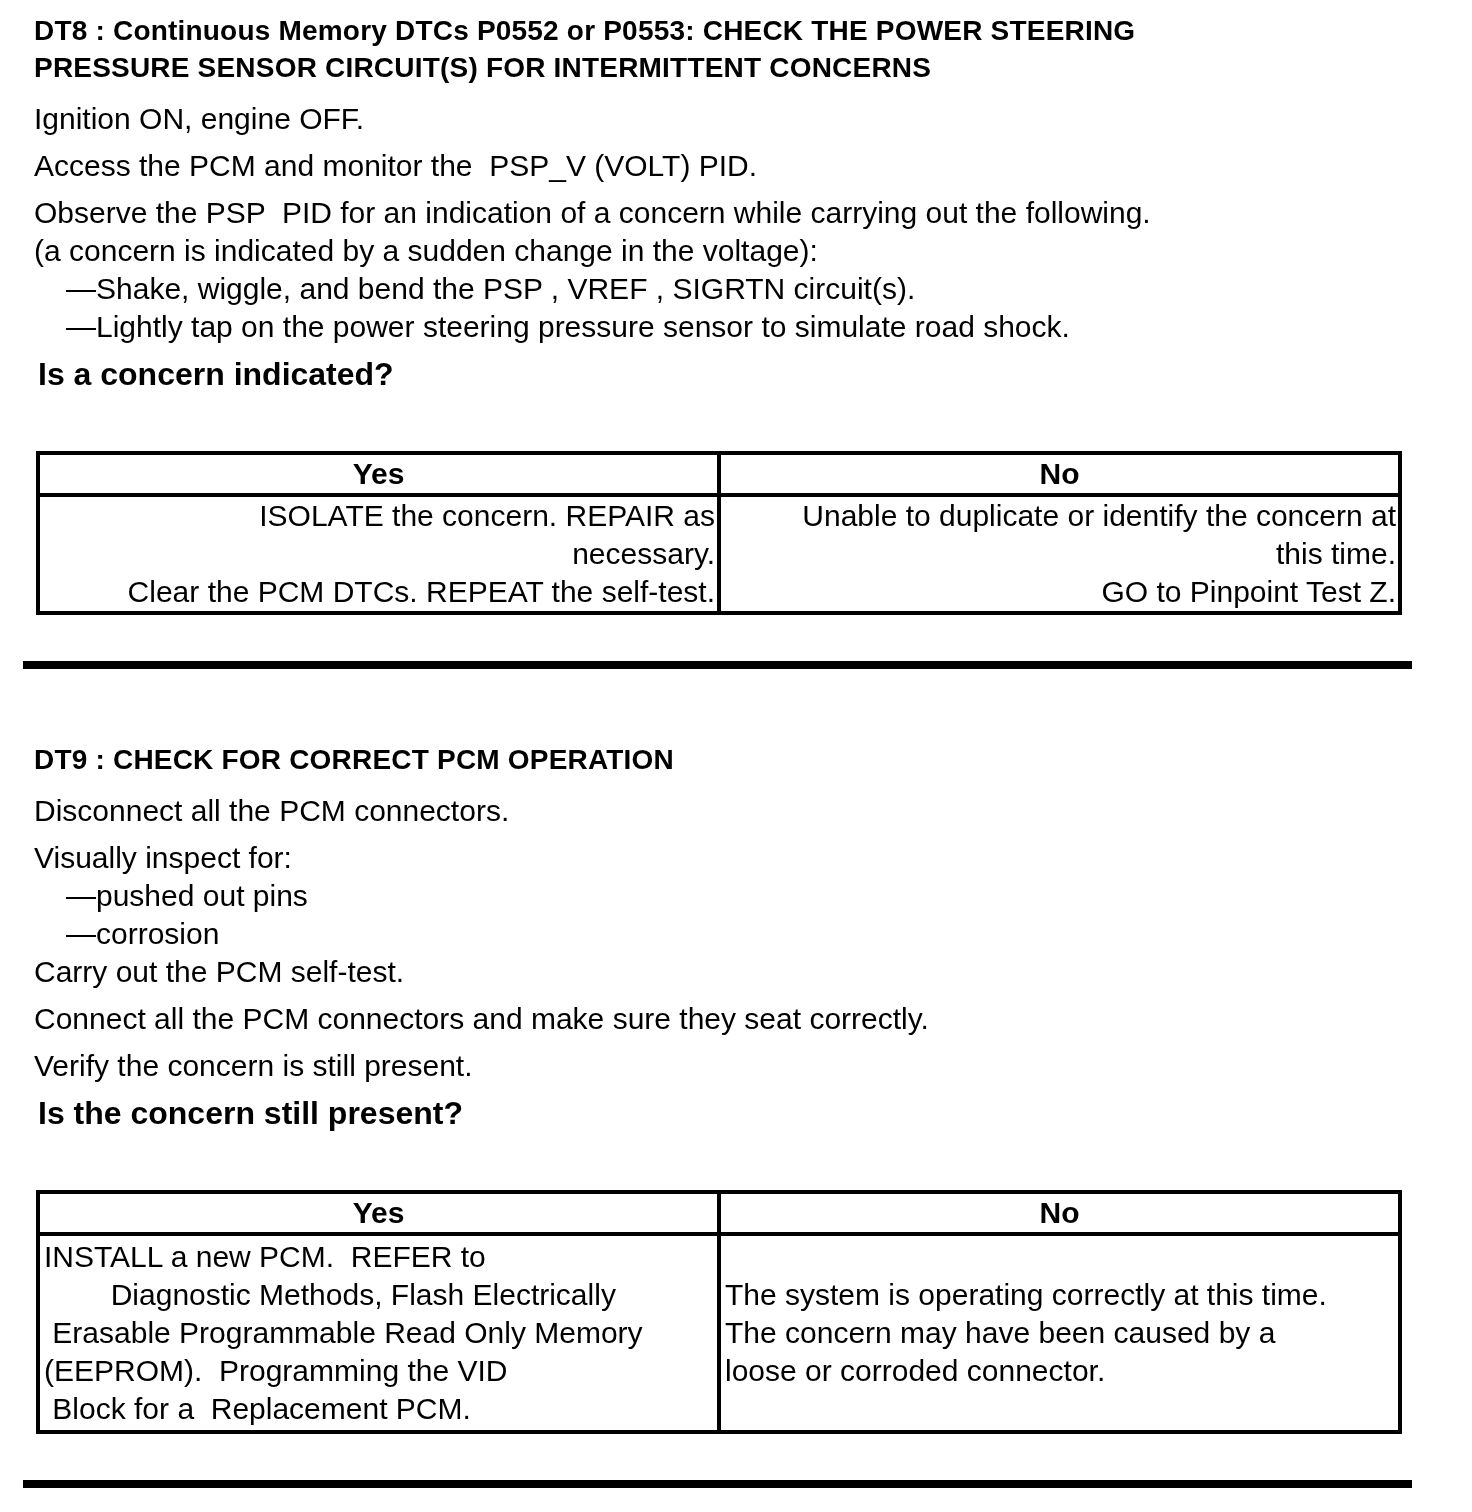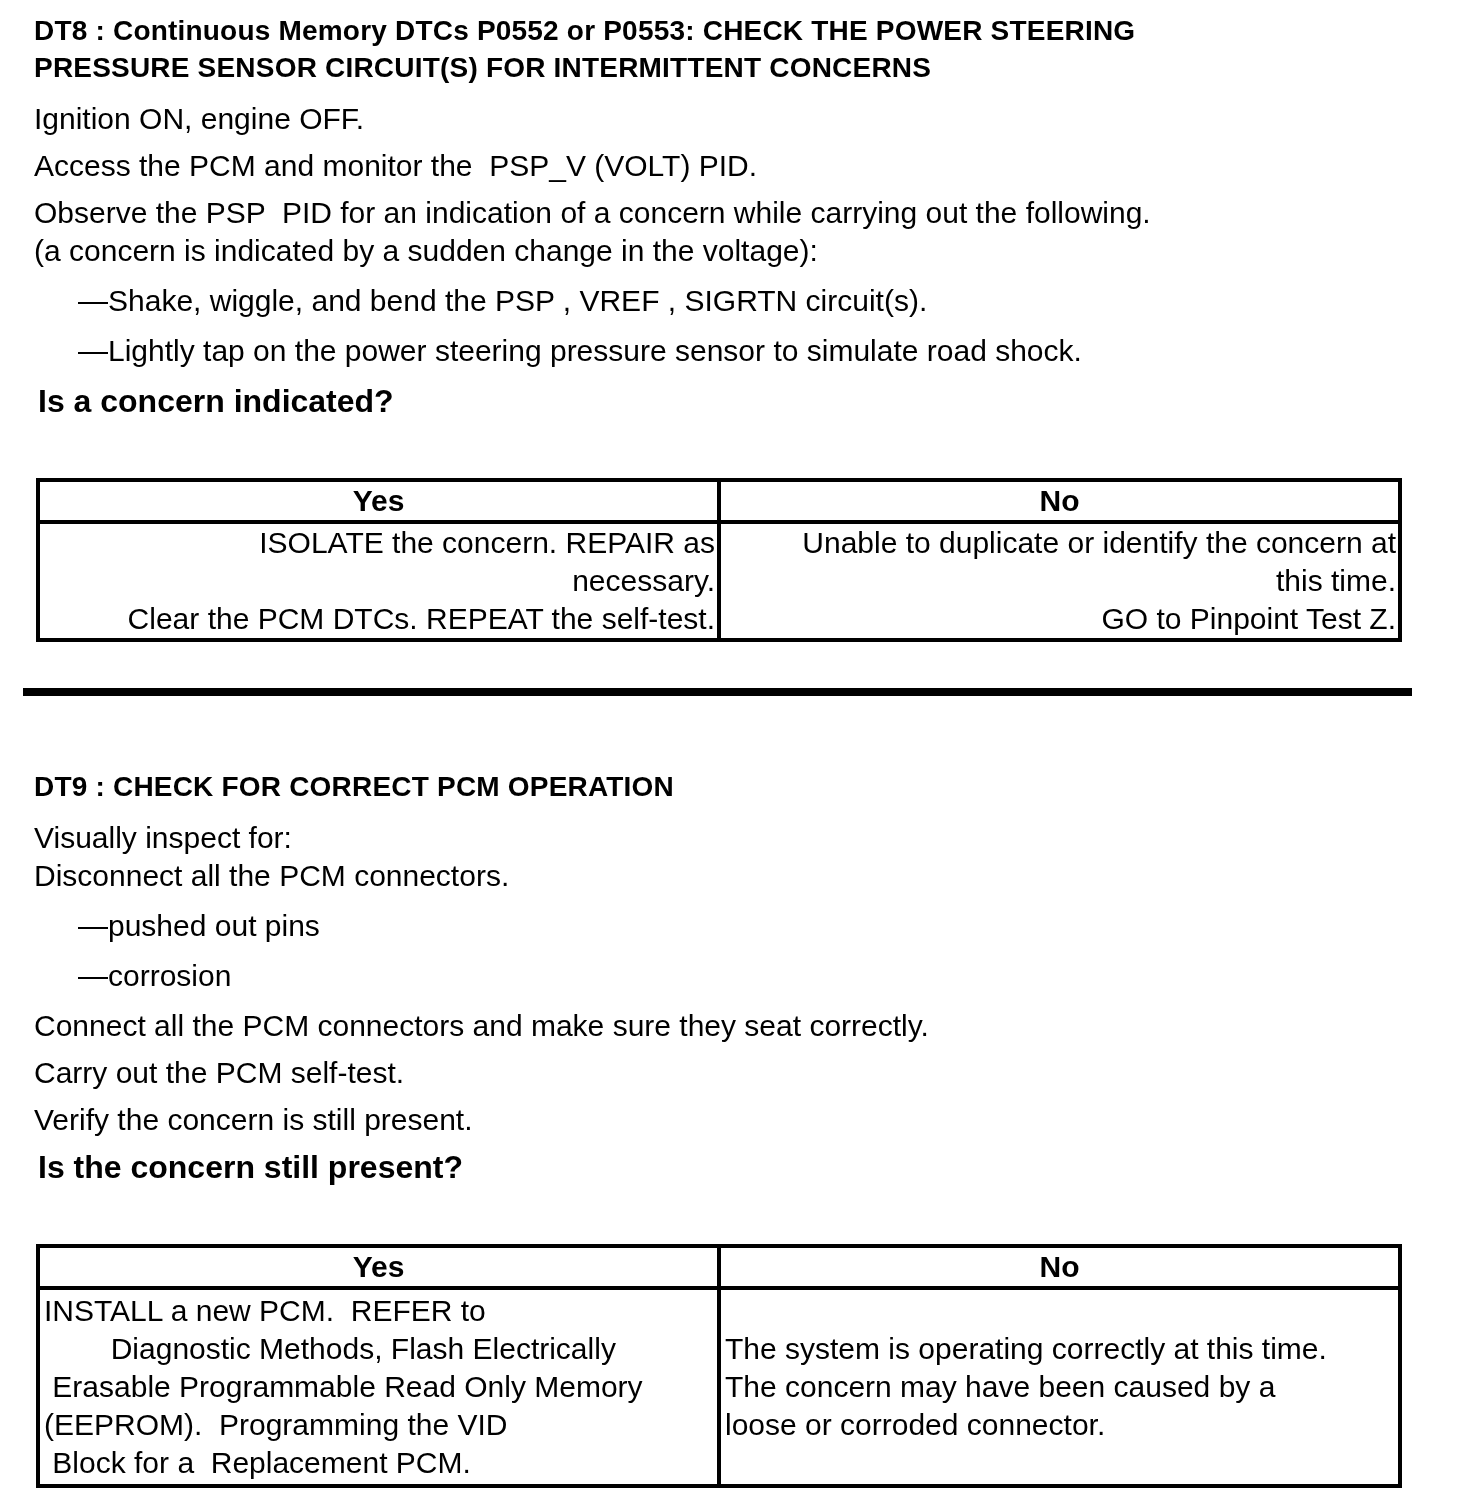--- a/index.html
+++ b/index.html
@@ -30,21 +30,21 @@
   .body-para {
     font-size: 30px;
     line-height: 38px;
     margin: 0 0 9px 0;
     white-space: pre-wrap;
   }
   .tight { margin-bottom: 0; }
   .dash-item {
     font-size: 30px;
     line-height: 38px;
-    margin: 12px;
+    margin: 0;
     padding-left: 32px;
     white-space: pre-wrap;
   }
   .question {
     font-size: 32px;
     font-weight: bold;
     line-height: 38px;
     margin: 9px 0 58px 4px;
   }
   .decision-table {
@@ -118,26 +118,26 @@
         </tr>
       </tbody>
     </table>
   </section>
 
   <hr class="thick-rule">
 
   <section>
     <h1 class="step-heading section-dt9-heading">DT9 : CHECK FOR CORRECT PCM OPERATION</h1>
 
+    <p class="body-para">Disconnect all the PCM connectors.</p>
     <p class="body-para tight">Visually inspect for:</p>
-    <p class="body-para">Disconnect all the PCM connectors.</p>
     <p class="dash-item">—pushed out pins</p>
     <p class="dash-item">—corrosion</p>
+    <p class="body-para">Carry out the PCM self-test.</p>
     <p class="body-para" style="margin-top:9px">Connect all the PCM connectors and make sure they seat correctly.</p>
-    <p class="body-para">Carry out the PCM self-test.</p>
     <p class="body-para">Verify the concern is still present.</p>
     <p class="question">Is the concern still present?</p>
 
     <table class="decision-table t2">
       <thead>
         <tr>
           <th>Yes</th>
           <th>No</th>
         </tr>
       </thead>

